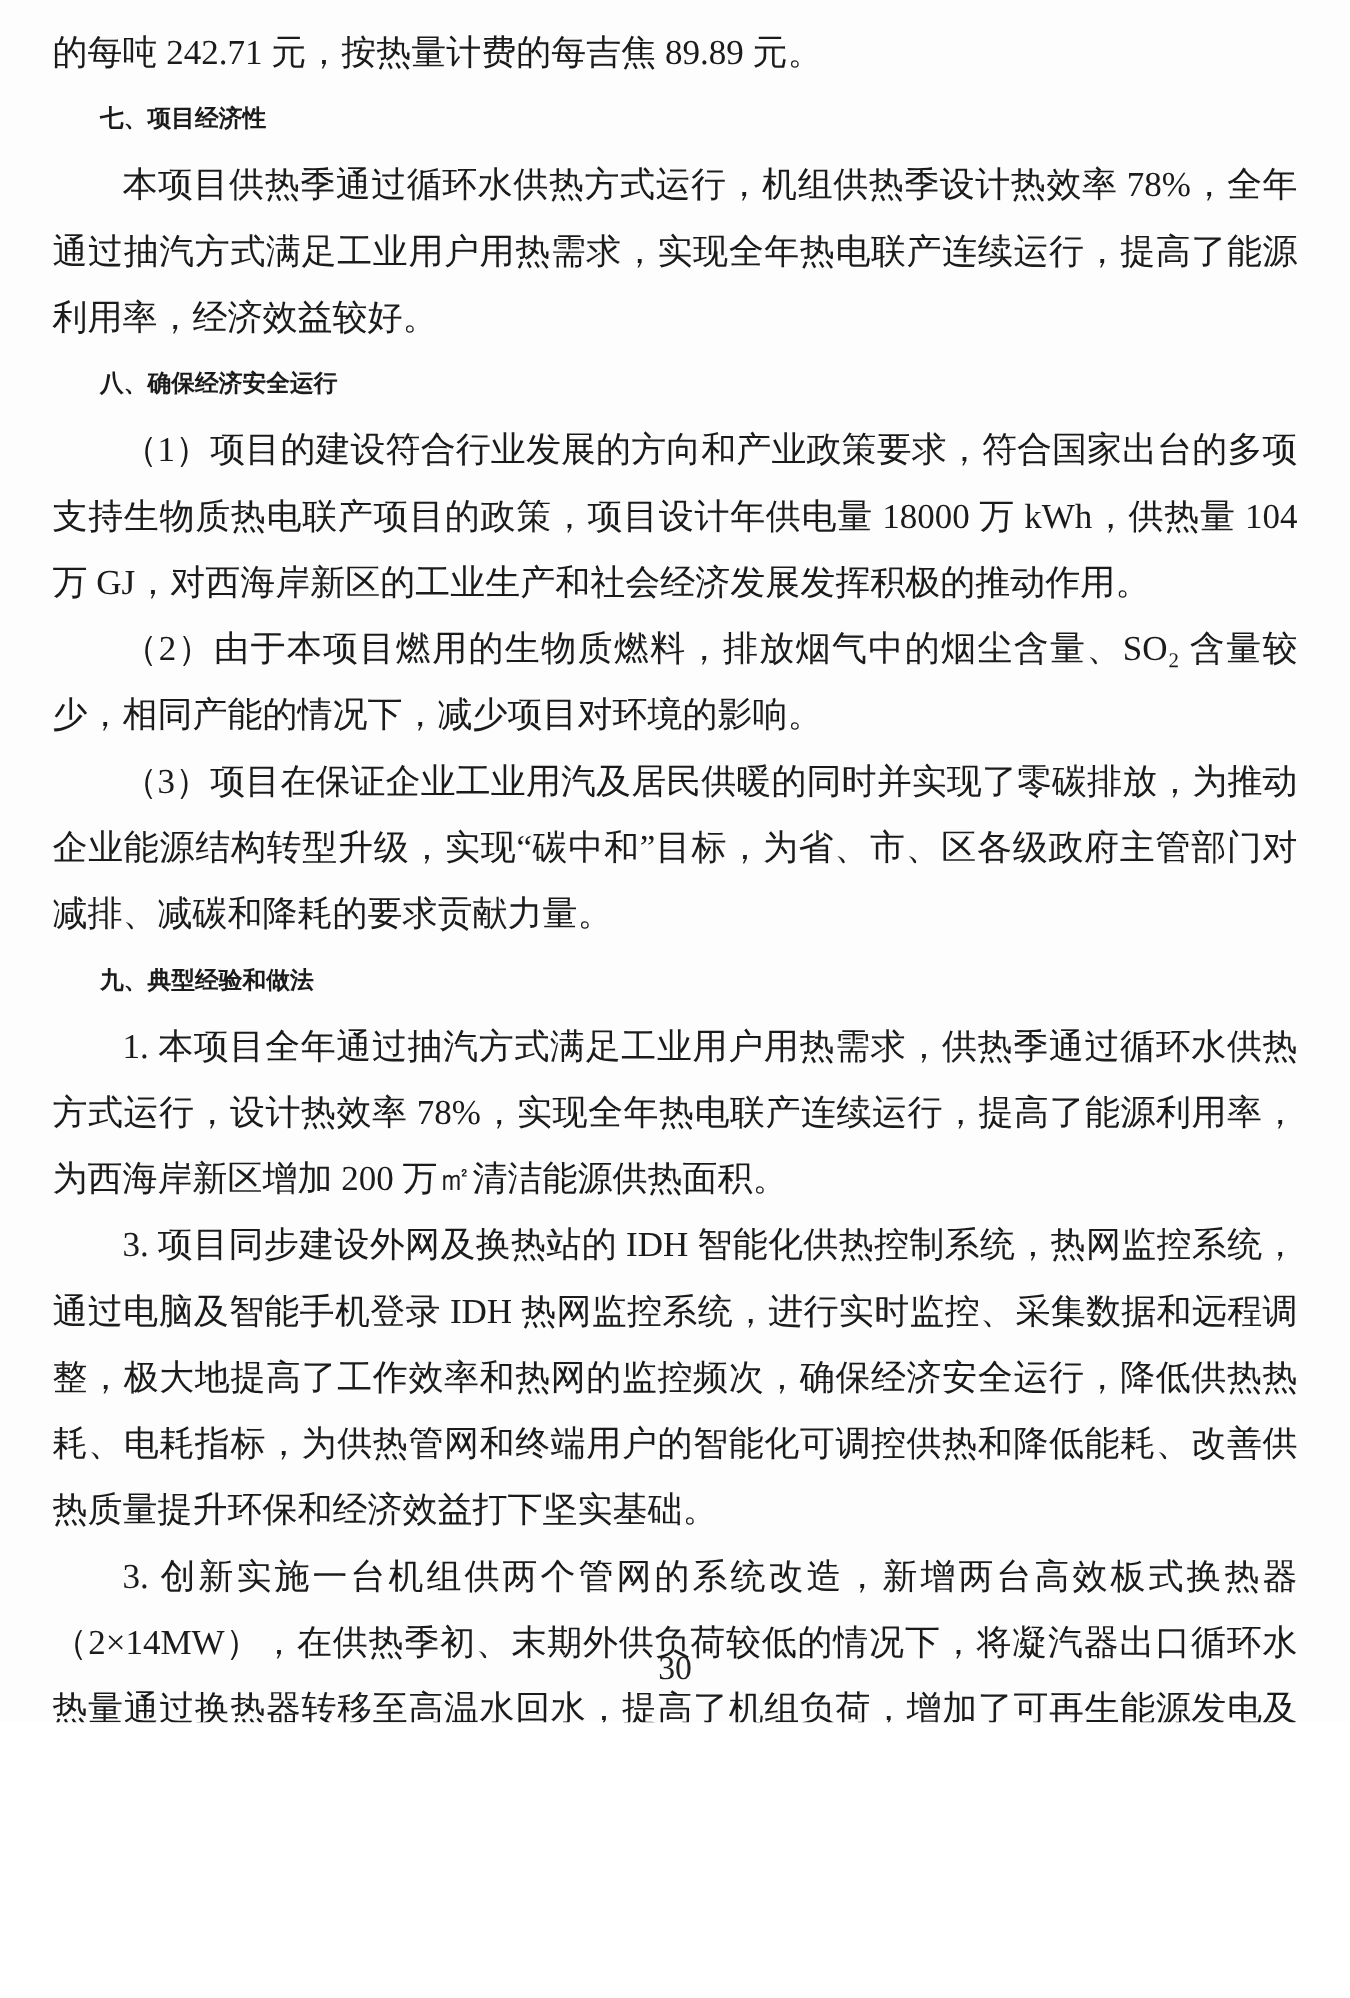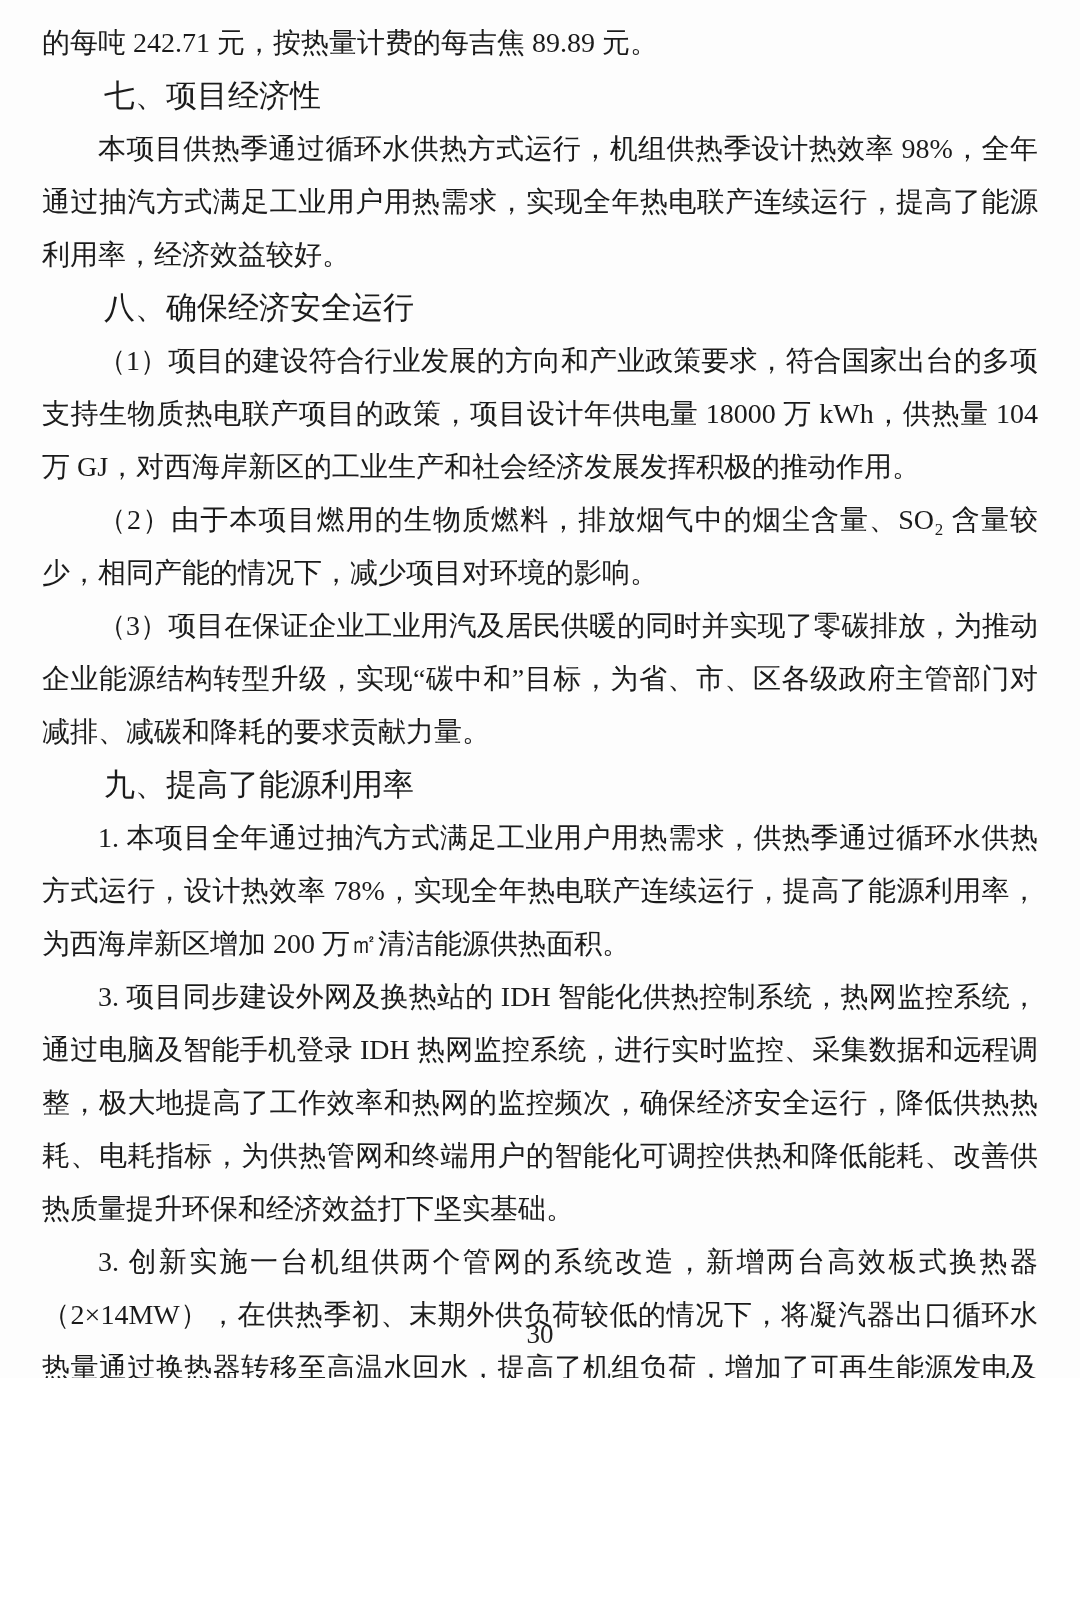--- a/index.html
+++ b/index.html
@@ -20,22 +20,22 @@
   }
   .page p, .page h2 {
     margin: 0;
     padding: 0;
   }
   .para { text-indent: 2em; }
   .cont { text-indent: 0; }
   .hd {
     text-indent: 2em;
     font-family: "Liberation Sans", "DejaVu Sans", sans-serif;
-    font-weight: 400;
-    font-size: 31px;
+    font-weight: 700;
+    font-size: 19px;
     text-align: left;
   }
   .pageno {
     position: absolute;
     left: 0; right: 0;
     bottom: 30px;
     text-align: center;
     font-size: 27px;
     line-height: 1;
     text-indent: 0;
@@ -45,31 +45,31 @@
 </style>
 </head>
 <body>
 
 <div class="page">
 
   <p class="cont">的每吨 242.71 元，按热量计费的每吉焦 89.89 元。</p>
 
   <h2 class="hd">七、项目经济性</h2>
 
-  <p class="para">本项目供热季通过循环水供热方式运行，机组供热季设计热效率 98%，全年通过抽汽方式满足工业用户用热需求，实现全年热电联产连续运行，提高了能源利用率，经济效益较好。</p>
+  <p class="para">本项目供热季通过循环水供热方式运行，机组供热季设计热效率 78%，全年通过抽汽方式满足工业用户用热需求，实现全年热电联产连续运行，提高了能源利用率，经济效益较好。</p>
 
   <h2 class="hd">八、确保经济安全运行</h2>
 
   <p class="para">（1）项目的建设符合行业发展的方向和产业政策要求，符合国家出台的多项支持生物质热电联产项目的政策，项目设计年供电量 18000 万 kWh，供热量 104 万 GJ，对西海岸新区的工业生产和社会经济发展发挥积极的推动作用。</p>
 
   <p class="para">（2）由于本项目燃用的生物质燃料，排放烟气中的烟尘含量、SO₂ 含量较少，相同产能的情况下，减少项目对环境的影响。</p>
 
   <p class="para">（3）项目在保证企业工业用汽及居民供暖的同时并实现了零碳排放，为推动企业能源结构转型升级，实现“碳中和”目标，为省、市、区各级政府主管部门对减排、减碳和降耗的要求贡献力量。</p>
 
-  <h2 class="hd">九、提高了能源利用率</h2>
+  <h2 class="hd">九、典型经验和做法</h2>
 
   <p class="para">1. 本项目全年通过抽汽方式满足工业用户用热需求，供热季通过循环水供热方式运行，设计热效率 78%，实现全年热电联产连续运行，提高了能源利用率，为西海岸新区增加 200 万㎡清洁能源供热面积。</p>
 
   <p class="para">3. 项目同步建设外网及换热站的 IDH 智能化供热控制系统，热网监控系统，通过电脑及智能手机登录 IDH 热网监控系统，进行实时监控、采集数据和远程调整，极大地提高了工作效率和热网的监控频次，确保经济安全运行，降低供热热耗、电耗指标，为供热管网和终端用户的智能化可调控供热和降低能耗、改善供热质量提升环保和经济效益打下坚实基础。</p>
 
   <p class="para">3. 创新实施一台机组供两个管网的系统改造，新增两台高效板式换热器（2×14MW），在供热季初、末期外供负荷较低的情况下，将凝汽器出口循环水热量通过换热器转移至高温水回水，提高了机组负荷，增加了可再生能源发电及供热比例，增强了供热季初末期机组运行的稳定性。</p>
 
   <div class="pageno">30</div>
 
 </div>

